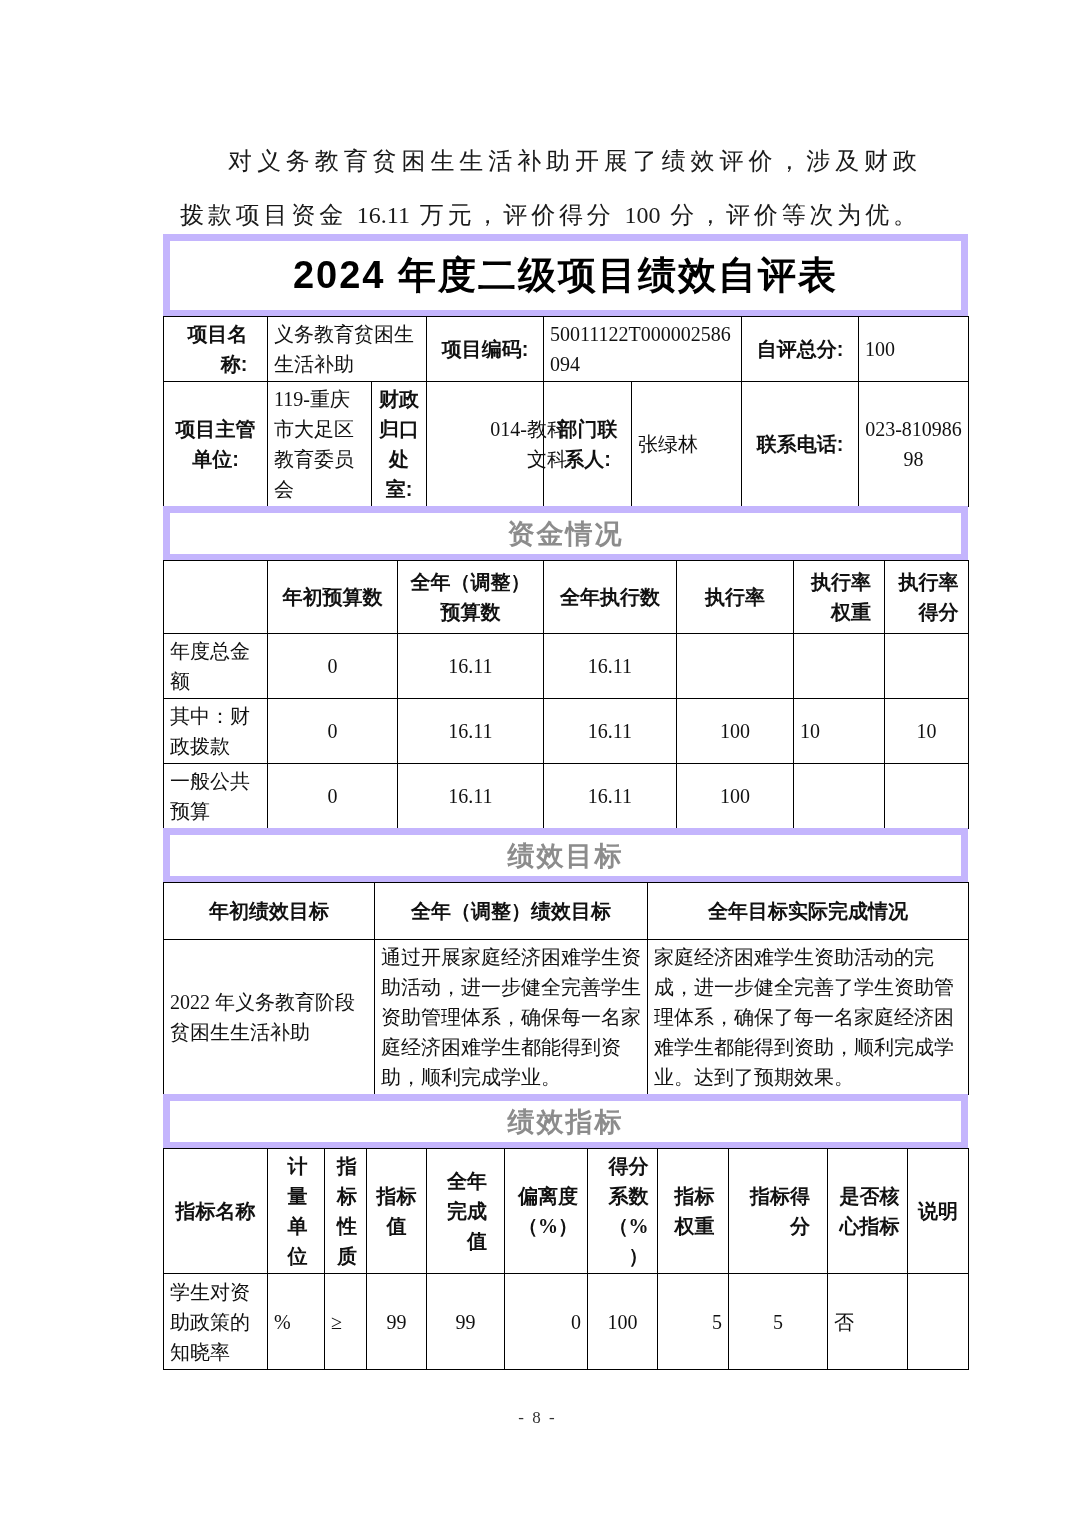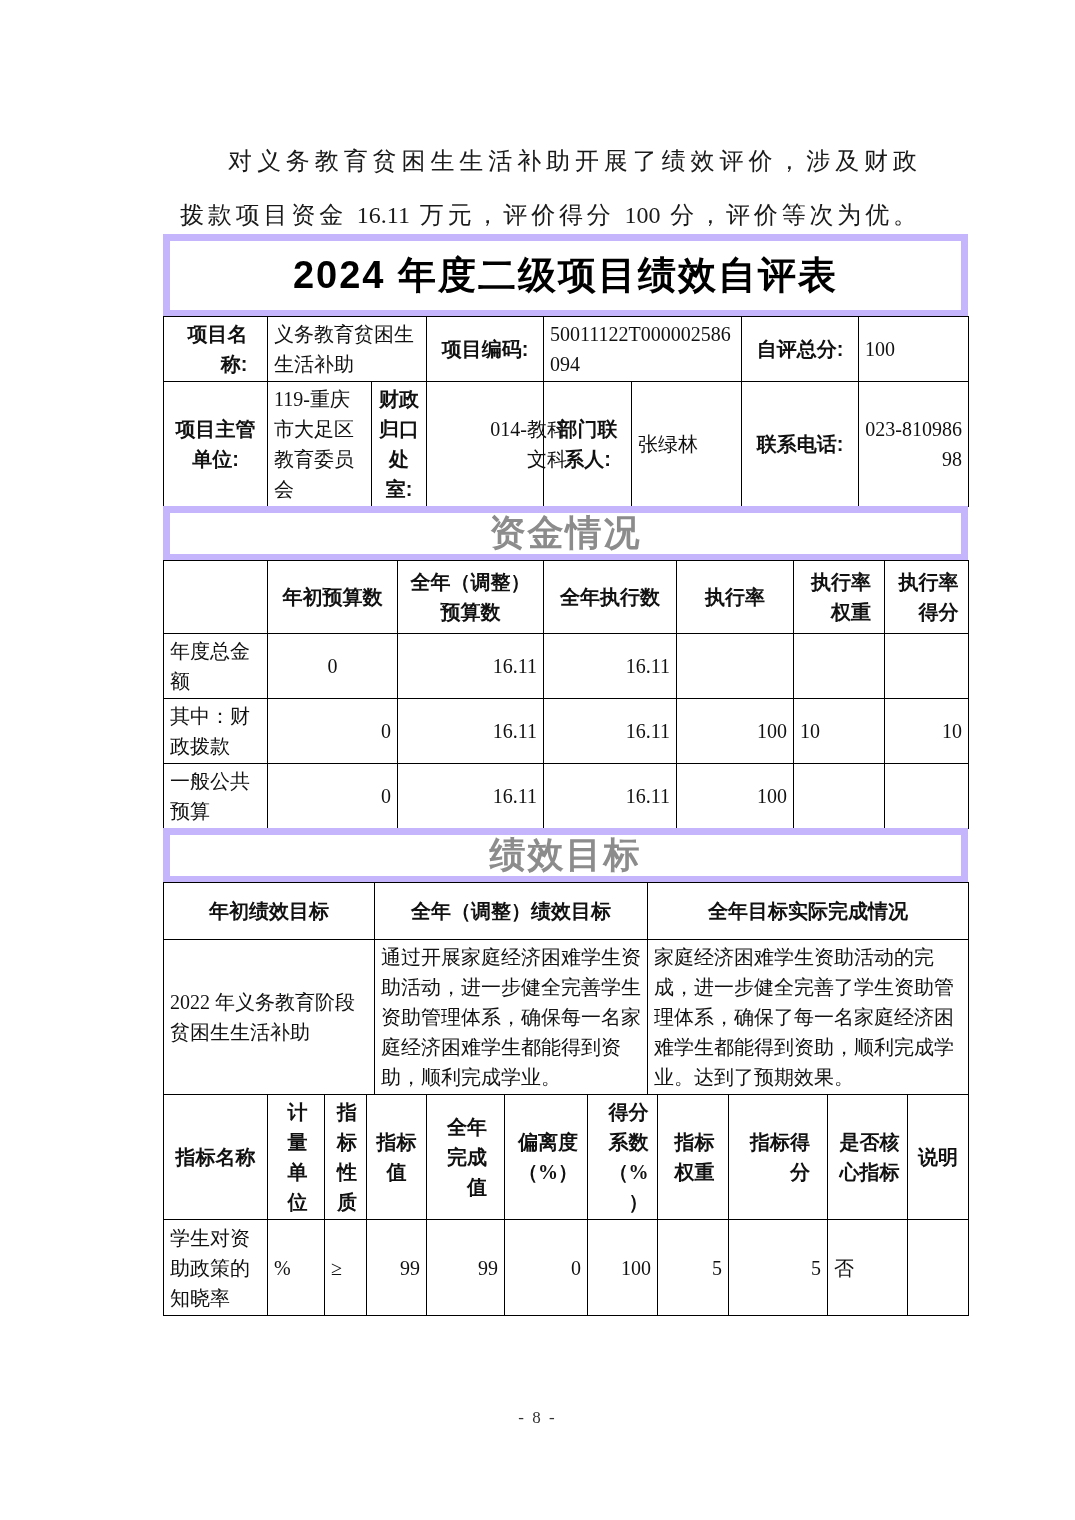--- a/index.html
+++ b/index.html
@@ -23,21 +23,21 @@
   
   .doc-table { position: absolute; left: 163px; top: 234px; width: 805px; }
   .band {
     width: 805px; border: 7px solid #c4b5fd; margin-top: -1px;
     display: flex; align-items: center; justify-content: center;
     font-family: "Liberation Sans", "DejaVu Sans", sans-serif;
     font-weight: bold;
   }
   .band.first { margin-top: 0; }
   .title-band { height: 83px; font-size: 38px; color: #000; letter-spacing: 2px; }
-  .sec-band { height: 55px; font-size: 36px; color: #8c8c8c; letter-spacing: 2px; }
+  .sec-band { height: 55px; font-size: 27px; color: #8c8c8c; letter-spacing: 2px; }
   table.tbl {
     width: 805px; border-collapse: collapse; table-layout: fixed;
     margin-top: -1px;
   }
   table.tbl td {
     border: 1px solid #000;
     font-size: 20px; line-height: 30px;
     vertical-align: middle;
     padding: 2px 6px;
     word-wrap: break-word;
@@ -46,21 +46,21 @@
     font-family: "Liberation Sans", "DejaVu Sans", sans-serif;
     font-weight: bold; text-align: center; font-size: 21px; line-height: 32px;
     padding: 2px 4px;
   }
   td.hdr {
     font-weight: bold; text-align: center; font-size: 21px; line-height: 31px;
     padding: 2px 4px;
   }
   td.c { text-align: center; }
   td.l { text-align: left; padding-left: 8px; }
-  td.r { text-align: right; padding-right: 10px; }
+  td.r { text-align: center; padding-right: 10px; }
   td.r2 { text-align: right; padding-right: 16px; }
   td.top { vertical-align: top; padding: 7px 9px; line-height: 31px; }
   .ba { word-break: break-all; }
   .vspan { display: inline-block; text-align: right; }
   .w1  { width: 1.15em; }
   .w2  { width: 2.15em; }
   .w25 { width: 2.6em; }
   .w3  { width: 3.2em; }
   .w45 { width: 4.5em; margin-left: 44px; }
   tr.h64  td { height: 65px; }
@@ -190,20 +190,21 @@
         <td class="hdr">全年目标实际完成情况</td>
       </tr>
       <tr class="h148">
         <td class="top">2022 年义务教育阶段贫困生生活补助</td>
         <td class="top">通过开展家庭经济困难学生资助活动，进一步健全完善学生资助管理体系，确保每一名家庭经济困难学生都能得到资助，顺利完成学业。</td>
         <td class="top">家庭经济困难学生资助活动的完成，进一步健全完善了学生资助管理体系，确保了每一名家庭经济困难学生都能得到资助，顺利完成学业。达到了预期效果。</td>
       </tr>
     </tbody>
       </table>
 
+    <div class="band sec-band">绩效指标</div>
 
     <table class="tbl">
       <colgroup>
         <col style="width:104px">
           <col style="width:57px">
           <col style="width:42px">
           <col style="width:60px">
         <col style="width:78px">
           <col style="width:83px">
           <col style="width:70px">

